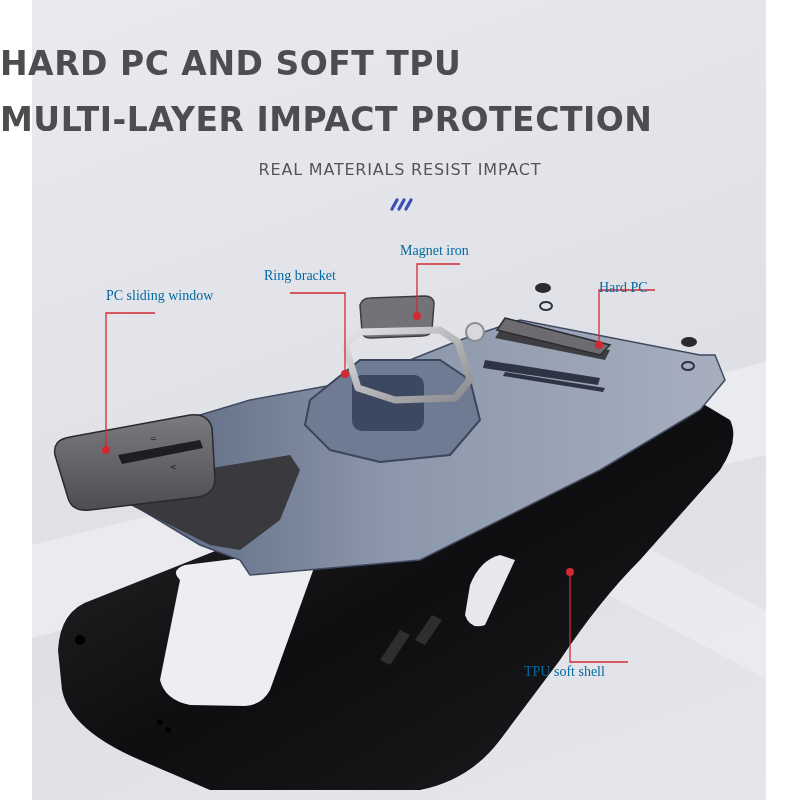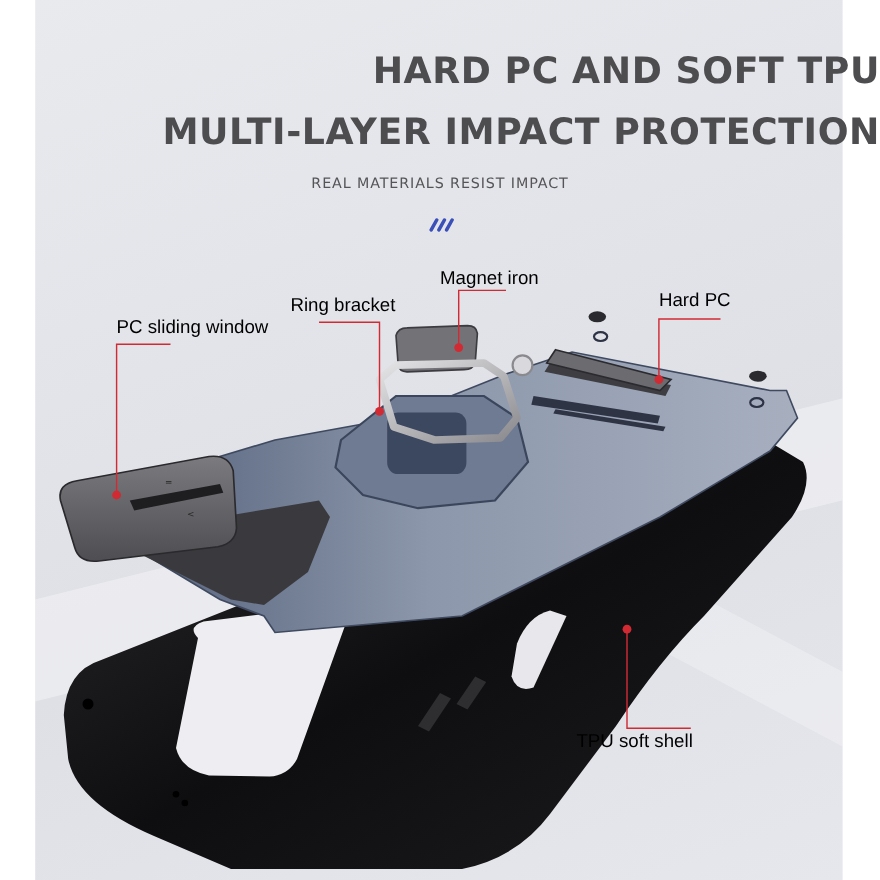--- a/index.html
+++ b/index.html
@@ -4,35 +4,35 @@
 <style>
   html, body { margin: 0; padding: 0; background: #ffffff; }
   body { width: 800px; height: 800px; position: relative; overflow: hidden; font-family: "DejaVu Sans", sans-serif; }
   .panel {
     position: absolute; left: 32px; top: 0; width: 734px; height: 800px;
     background: linear-gradient(160deg, #e9eaee 0%, #e3e4e9 35%, #dfe0e6 60%, #e6e7ec 100%);
     overflow: hidden;
   }
   .streak { position: absolute; background: rgba(255,255,255,0.35); transform-origin: 0 0; }
   .title {
-    position: absolute; left: 0; width: 800px; text-align: right;
+    position: absolute; left: 0; width: 800px; text-align: left;
     font-family: "DejaVu Sans", sans-serif; font-weight: bold; color: #4d4d50;
     letter-spacing: 0.5px;
   }
   .t1 { top: 44px; font-size: 33px; }
   .t2 { top: 100px; font-size: 33px; }
   .subtitle {
     position: absolute; top: 160px; left: 0; width: 800px; text-align: center;
-    font-size: 13px; color: #555558; letter-spacing: 0.8px;
+    font-size: 16px; color: #555558; letter-spacing: 0.8px;
   }
   .slashes { position: absolute; left: 389px; top: 197px; width: 26px; height: 14px; }
   .illustration { position: absolute; left: 0; top: 0; width: 800px; height: 800px; }
   .label {
-    position: absolute; font-size: 17px; color: #000000; white-space: nowrap;
-    font-family: Liberation Sans, sans-serif;
+    position: absolute; font-size: 14px; color: #0369a1; white-space: nowrap;
+    font-family: Liberation Serif, serif;
   }
 </style>
 </head>
 <body>
 
 <div class="panel">
   <div class="streak" style="left:-60px;top:560px;width:900px;height:90px;transform:rotate(-14deg);"></div>
   <div class="streak" style="left:300px;top:380px;width:700px;height:60px;transform:rotate(28deg);background:rgba(255,255,255,0.25);"></div>
 </div>
 
@@ -128,14 +128,14 @@
     <circle cx="345" cy="374" r="4"></circle>
     <circle cx="417" cy="316" r="4"></circle>
     <circle cx="599" cy="345" r="4"></circle>
     <circle cx="570" cy="572" r="4"></circle>
   </g>
 </svg>
 
 <div class="label" style="left:106px;top:288px;">PC sliding window</div>
 <div class="label" style="left:264px;top:268px;">Ring bracket</div>
 <div class="label" style="left:400px;top:243px;">Magnet iron</div>
-<div class="label" style="left:599px;top:263px;">Hard PC</div>
+<div class="label" style="left:599px;top:280px;">Hard PC</div>
 <div class="label" style="left:524px;top:664px;">TPU soft shell</div>
 
 </body></html>

